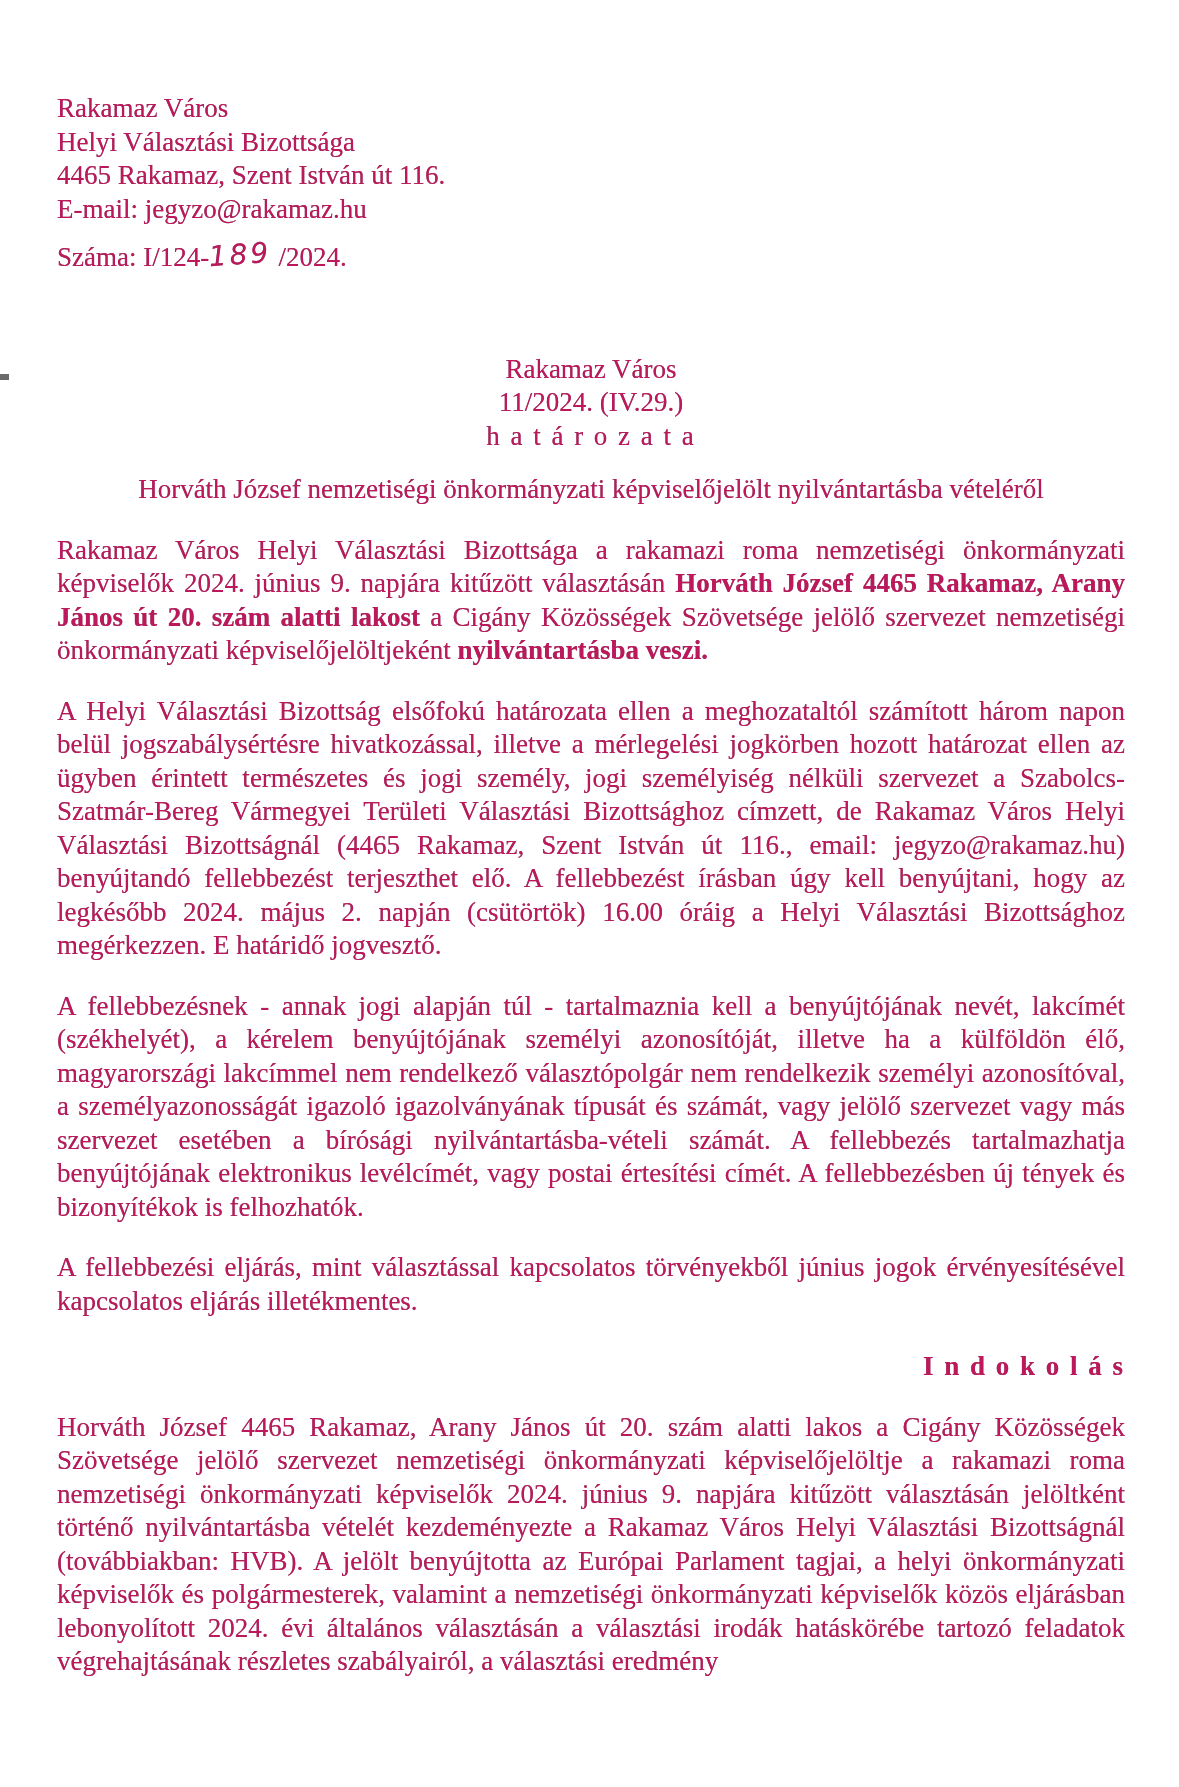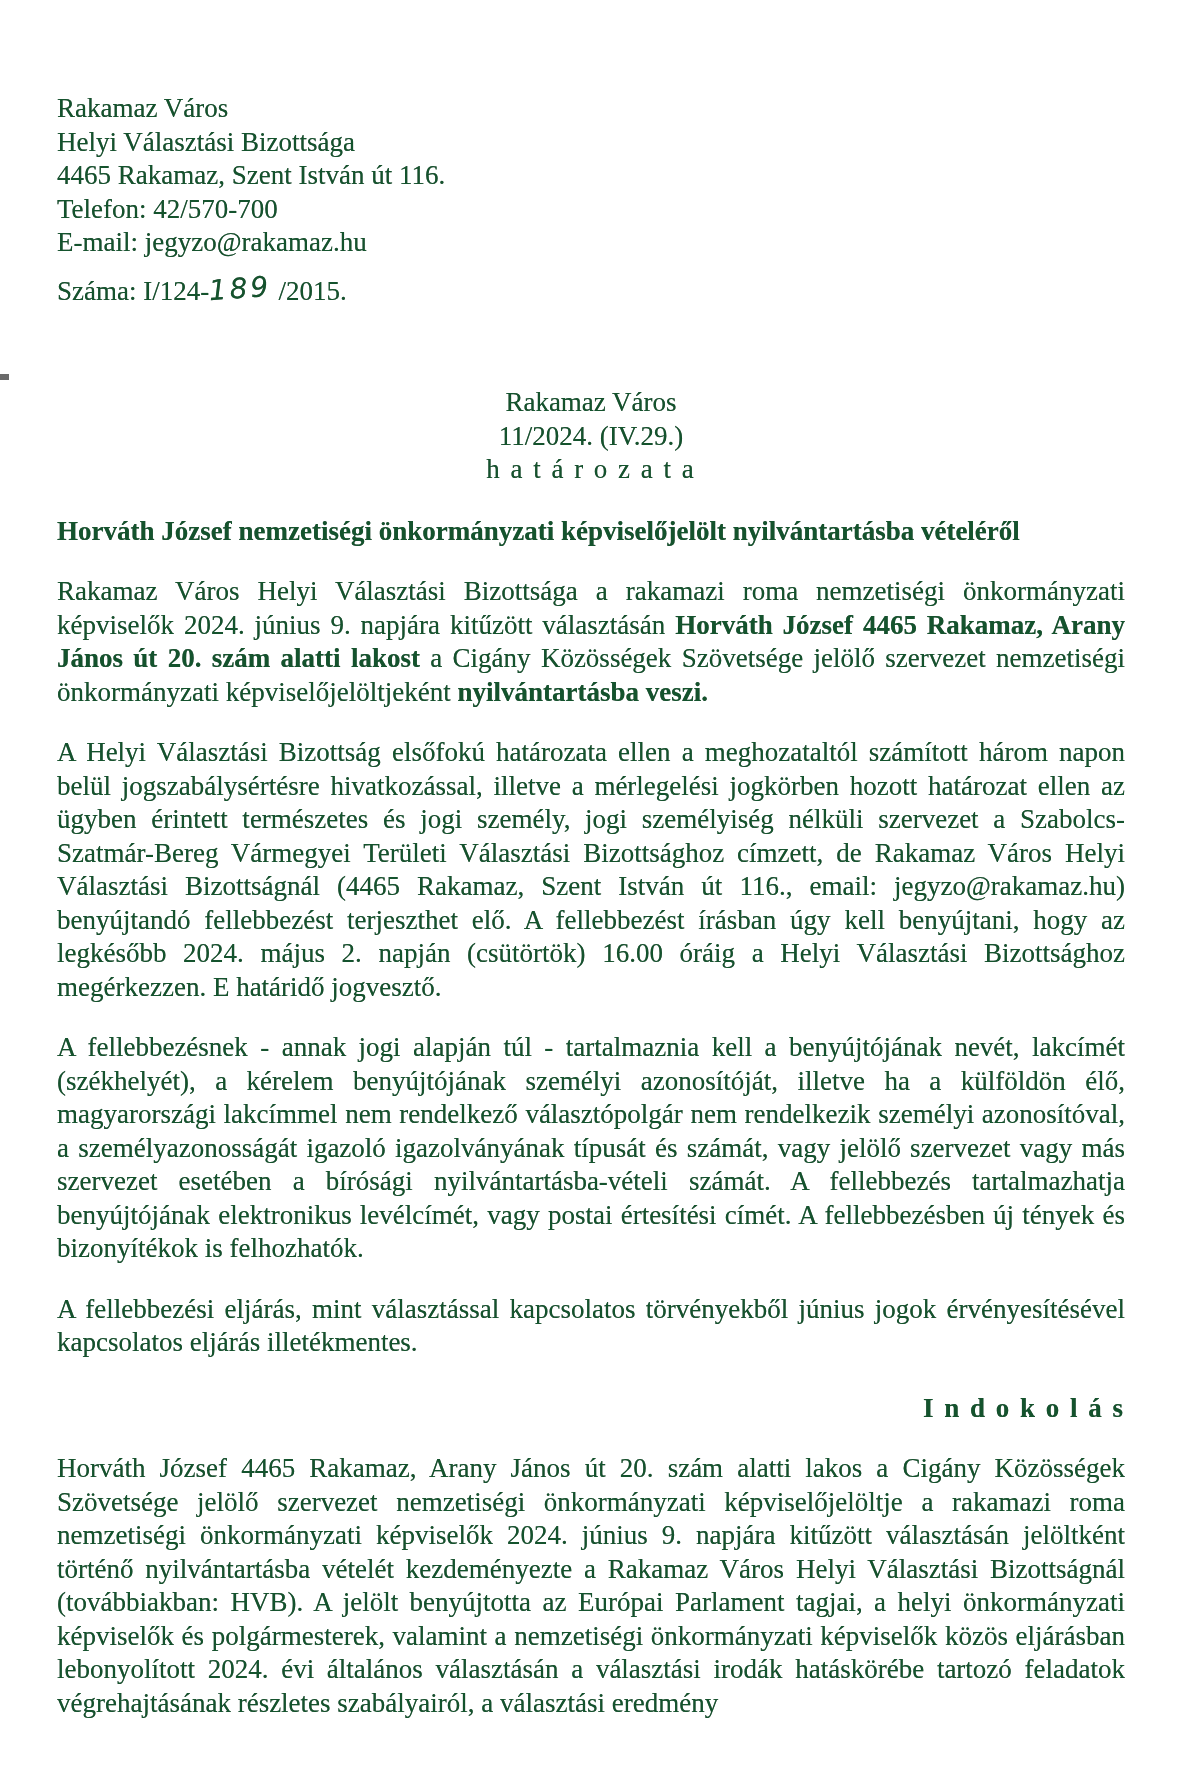--- a/index.html
+++ b/index.html
@@ -10,21 +10,21 @@
   .page {
     position: relative;
     width: 1179px;
     height: 1787px;
     margin: 0 auto;
     background: #ffffff;
     overflow: hidden;
     font-family: "Liberation Serif", serif;
     font-size: 27px;
     line-height: 33.5px;
-    color: #14532d;
+    color: #be185d;
   }
   .page * {
     text-shadow: 0 0 0.5px rgba(20,20,20,0.55); 
   }
   .content {
     position: absolute;
     left: 57px;
     right: 54px;
     top: 0;
   }
@@ -48,23 +48,23 @@
   }
   .title-block {
     margin-top: 78px;
     text-align: center;
   }
   .title-block .spaced-bold {
     font-weight: normal;
     letter-spacing: 2px;
   }
   .subject-heading {
-    margin-top: 28px;
-    text-align: left;
-    font-weight: bold;
+    margin-top: 20px;
+    text-align: center;
+    font-weight: normal;
   }
   .para {
     margin-top: 27px;
     text-align: justify;
   }
   .para .bold {
     font-weight: bold;
   }
   .section-heading {
     margin-top: 32px;
@@ -88,26 +88,25 @@
 <div class="page">
 
   <div class="scan-artifact-left"></div>
 
   <div class="content">
 
     <div class="sender-block">
       <div>Rakamaz Város</div>
       <div>Helyi Választási Bizottsága</div>
       <div>4465 Rakamaz, Szent István út 116.</div>
-      <div>Telefon: 42/570-700</div>
       <div>E-mail: jegyzo@rakamaz.hu</div>
     </div>
 
     <div class="reference-line">
-      <span>Száma: I/124-</span><span class="handwritten">189</span><span> /2015.</span>
+      <span>Száma: I/124-</span><span class="handwritten">189</span><span> /2024.</span>
     </div>
 
     <div class="title-block">
       <div>Rakamaz Város</div>
       <div>11/2024. (IV.29.)</div>
       <div class="spaced-bold">h a t á r o z a t a</div>
     </div>
 
     <div class="subject-heading">Horváth József nemzetiségi önkormányzati képviselőjelölt nyilvántartásba vételéről</div>
 

